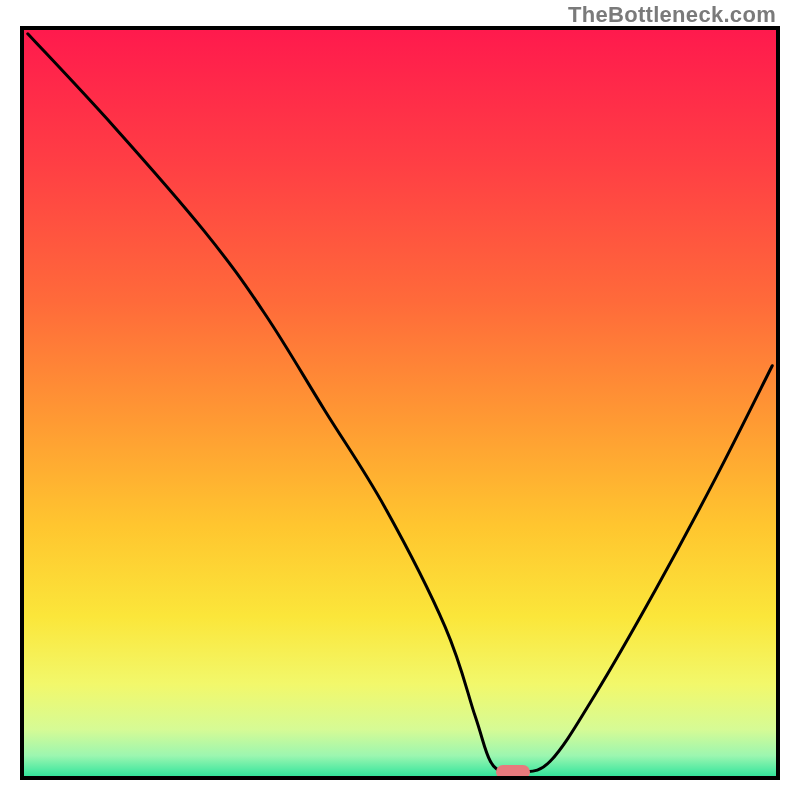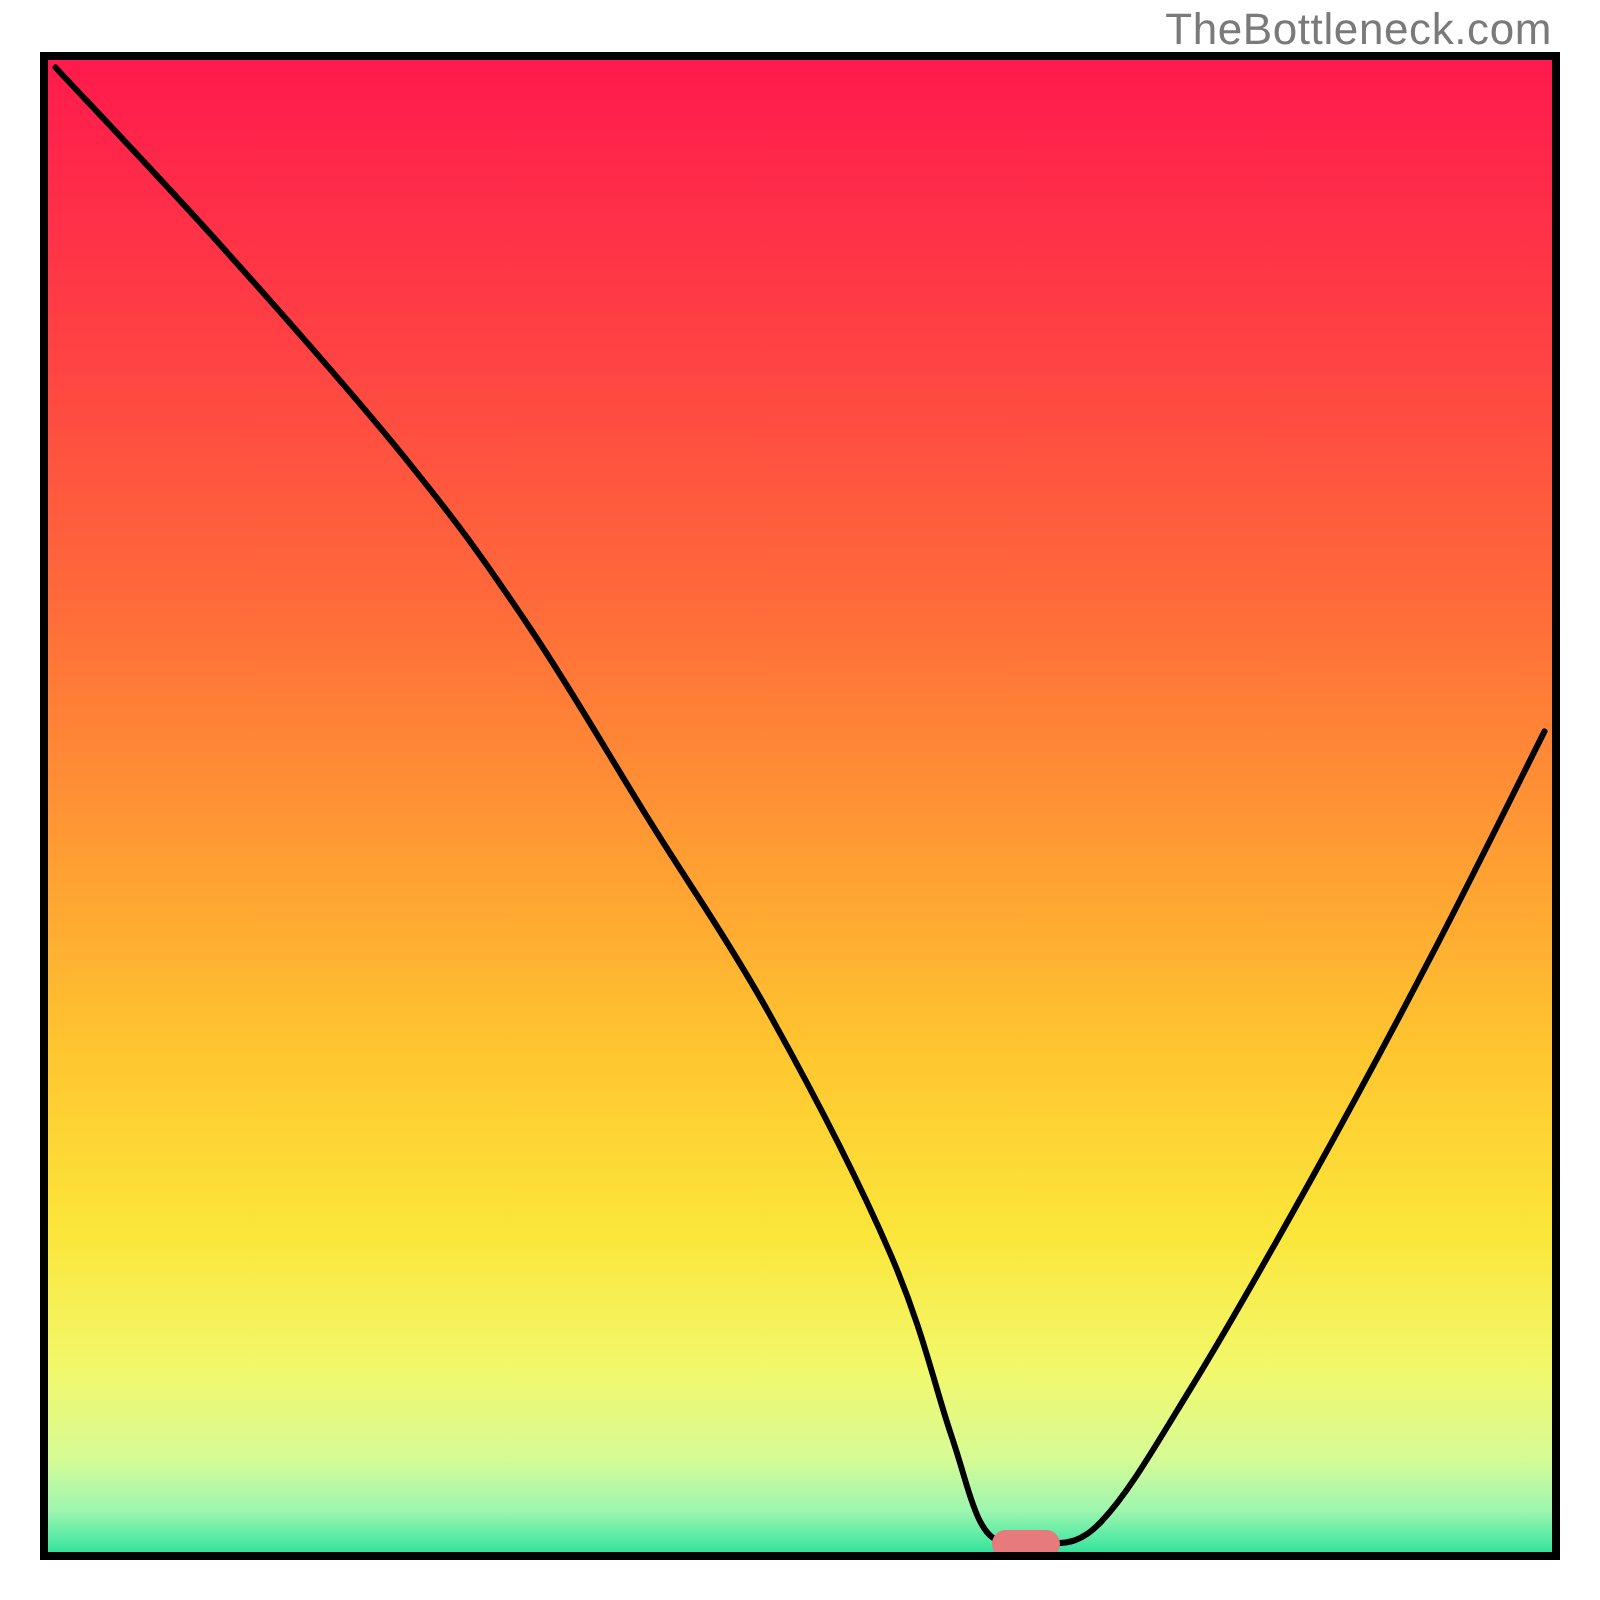--- a/index.html
+++ b/index.html
@@ -34,21 +34,21 @@
     left: 0;
     top: 0;
     right: 0;
     bottom: 0;
   }
   .watermark {
     position: absolute;
     top: 2px;
     right: 24px;
     font-size: 22px;
-    font-weight: 400;
+    font-weight: 700;
     color: #7a7a7a;
     letter-spacing: 0.3px;
   }
   .curve-svg {
     position: absolute;
     left: 0;
     top: 0;
     width: 100%;
     height: 100%;
   }

